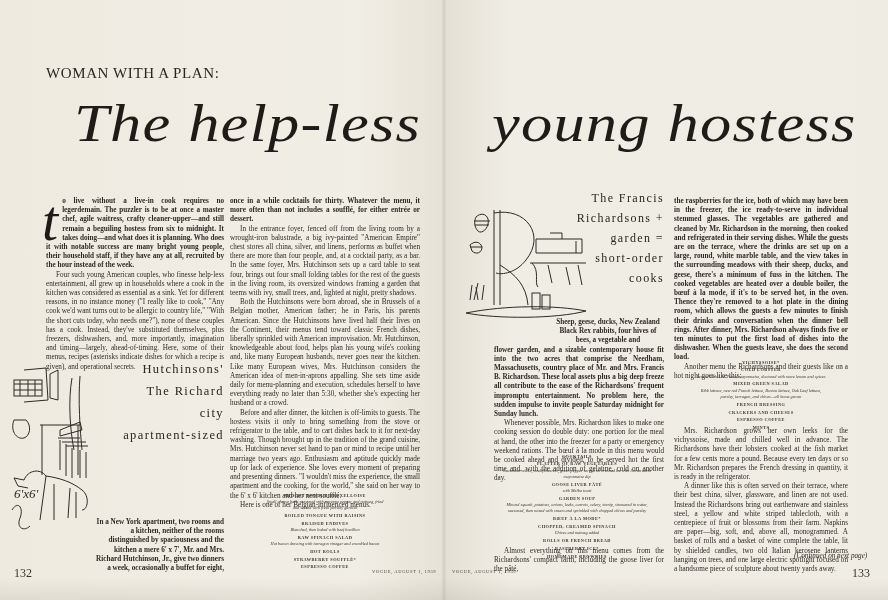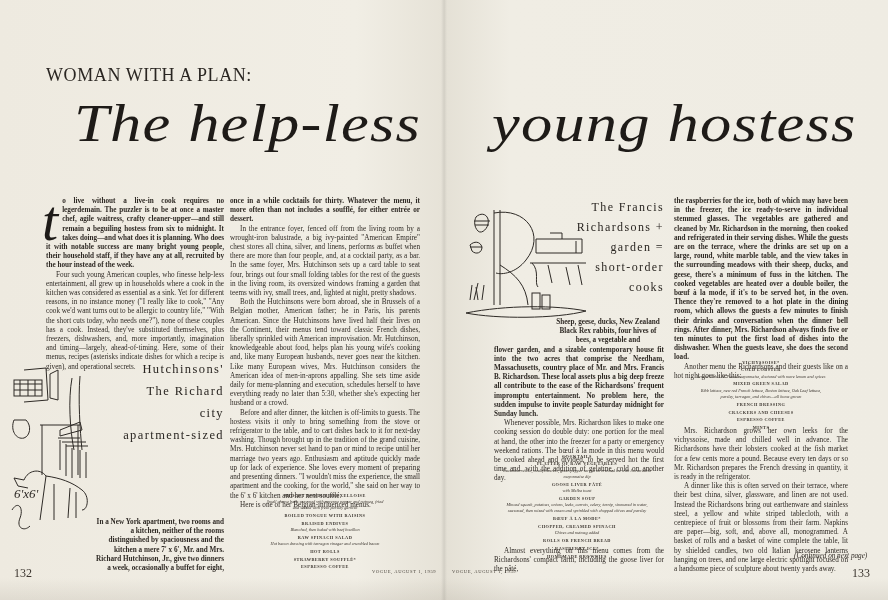--- a/index.html
+++ b/index.html
@@ -7,21 +7,21 @@
     width:888px; height:600px; overflow:hidden; position:relative;
     background:#efece2;
     font-family:"Liberation Serif", serif; color:#2a2622;
   }
   .page { position:absolute; top:0; height:600px; overflow:hidden; }
   .page-left { left:0; width:444px; background:linear-gradient(90deg,#eeeae0 0%,#f1eee5 80%,#e6e2d7 100%); }
   .page-right { left:444px; width:444px; background:linear-gradient(90deg,#e4e0d5 0%,#f0ede4 15%,#efece3 100%); }
   .gutter { position:absolute; left:441px; top:0; width:6px; height:600px; background:linear-gradient(90deg,rgba(0,0,0,0) 0%,rgba(0,0,0,0.08) 50%,rgba(0,0,0,0) 100%); }
   .bottom-band { position:absolute; left:0; bottom:0; width:888px; height:22px; background:linear-gradient(180deg,rgba(0,0,0,0) 0%,rgba(120,110,95,0.12) 100%); }
 
-  .kicker { position:absolute; left:46px; top:65px; font-size:18px; letter-spacing:0.6px; font-weight:normal; color:#2a2622; }
+  .kicker { position:absolute; left:46px; top:65px; font-size:15px; letter-spacing:0.6px; font-weight:normal; color:#2a2622; }
   .title-left { position:absolute; left:74px; top:93px; font-size:53px; font-style:italic; letter-spacing:1px; color:#1e1b18; white-space:nowrap; transform:scaleX(1.18); transform-origin:left top; }
   .title-right { position:absolute; left:48px; top:93px; font-size:53px; font-style:italic; letter-spacing:1px; color:#1e1b18; white-space:nowrap; transform:scaleX(1.18); transform-origin:left top; }
 
   .col { position:absolute; font-size:7.2px; line-height:9.2px; text-align:justify; color:#2f2a25; }
   .col p { margin:0; text-indent:10px; }
   .col p.noindent { text-indent:0;font-weight:bold; }
   .dropcap { float:left; font-size:58px; line-height:44px; font-style:italic; margin:2px 4px 0 -4px; color:#1e1b18; }
 
   .subhead { position:absolute; text-align:right; font-size:12.5px; line-height:22px; letter-spacing:1.4px; color:#2a2622; }
   .menu { position:absolute; text-align:center; font-size:4.3px; line-height:6.3px; color:#3a342e; letter-spacing:0.5px; }
@@ -65,21 +65,21 @@
       <path d="M50 80 v30 M56 84 v32 M62 88 v30 M70 90 v28 M76 92 v26"></path>
       <path d="M4 60 C0 70 6 80 14 78 C20 76 22 66 16 60 Z"></path>
       <path d="M14 120 C18 110 30 108 36 116 C50 118 62 122 72 130 C80 136 78 150 72 150 M36 116 L30 160 M44 124 L44 160 M60 128 L58 158 M66 132 L66 158"></path>
       <path d="M14 120 L4 118 L8 126 L18 128"></path>
       <path d="M2 150 C8 140 14 148 10 158 C6 168 14 172 20 166"></path>
     </g>
     <text x="4" y="138" font-family="Liberation Serif, serif" font-style="italic" font-size="13" fill="#2e2a26">6'x6'</text>
   </svg>
 
   <div class="col" style="left:46px; top:518px; width:178px; text-align:right;">
-    <p class="noindent" style="padding-left:50px;">In a New York apartment, two rooms and a kitchen, neither of the rooms distinguished by spaciousness and the kitchen a mere 7' x 6', Mr. and Mrs. Richard Hutchinson, Jr., give two dinners a week, occasionally a buffet for eight,</p>
+    <p class="noindent" style="padding-left:50px;">In a New York apartment, two rooms and a kitchen, neither of the rooms distinguished by spaciousness and the kitchen a mere 6' x 7', Mr. and Mrs. Richard Hutchinson, Jr., give two dinners a week, occasionally a buffet for eight,</p>
   </div>
 
   <div class="col" style="left:230px; top:197px; width:190px;">
     <p class="noindent">once in a while cocktails for thirty. Whatever the menu, it more often than not includes a soufflé, for either entrée or dessert.</p>
     <p>In the entrance foyer, fenced off from the living room by a wrought-iron balustrade, a big ivy-painted "American Empire" chest stores all china, silver, and linens, performs as buffet when there are more than four people, and, at a cocktail party, as a bar. In the same foyer, Mrs. Hutchinson sets up a card table to seat four, brings out four small folding tables for the rest of the guests in the living room, its oversized windows framing a garden that teems with ivy, small trees, and, lighted at night, pretty shadows.</p>
     <p>Both the Hutchinsons were born abroad, she in Brussels of a Belgian mother, American father; he in Paris, his parents American. Since the Hutchinsons have lived half their lives on the Continent, their menus tend toward classic French dishes, liberally sprinkled with American improvisation. Mr. Hutchinson, knowledgeable about food, helps plan his young wife's cooking and, like many European husbands, never goes near the kitchen. Like many European wives, Mrs. Hutchinson considers the American idea of men-in-aprons appalling. She sets time aside daily for menu-planning and execution, schedules herself to have everything ready no later than 5:30, whether she's expecting her husband or a crowd.</p>
     <p>Before and after dinner, the kitchen is off-limits to guests. The hostess visits it only to bring something from the stove or refrigerator to the table, and to cart dishes back to it for next-day washing. Though brought up in the tradition of the grand cuisine, Mrs. Hutchinson never set hand to pan or mind to recipe until her marriage two years ago. Enthusiasm and aptitude quickly made up for lack of experience. She loves every moment of preparing and presenting dinners. "I wouldn't miss the experience, the small apartment and the cooking, for the world," she said on her way to the 6' x 6' kitchen and her next soufflé.</p>
     <p>Here is one of her Belgian-influenced menus.</p>
   </div>
 
@@ -112,21 +112,21 @@
       <path d="M4 40 C8 36 14 36 16 42 C16 48 10 50 6 46 Z M4 42 h12"></path>
       <path d="M4 95 L6 80 M8 95 L12 78 M12 95 L10 82 M16 95 L18 80"></path>
       <path d="M0 108 C40 100 90 100 120 106 C90 114 30 114 0 108 Z"></path>
       <rect x="66" y="88" width="8" height="16"></rect>
       <rect x="76" y="90" width="8" height="14"></rect>
       <path d="M70 34 h46 v14 h-46 Z M84 28 h12 v6 M110 36 v12"></path>
       <path d="M64 58 h56 M66 58 C74 66 68 78 72 82 M82 60 L86 78 M100 62 L104 80 M112 60 L116 80"></path>
     </g>
   </svg>
 
-  <div class="subhead" style="left:110px; top:197px; width:110px; line-height:20px; font-size:12px;">
+  <div class="subhead" style="left:110px; top:188px; width:110px; line-height:20px; font-size:12px;">
     <div>The Francis</div>
     <div>Richardsons +</div>
     <div>garden =</div>
     <div>short-order</div>
     <div>cooks</div>
   </div>
 
   <div class="col" style="left:50px; top:318px; width:170px;">
     <p class="noindent" style="padding-left:58px; text-align:center;">Sheep, geese, ducks, New Zealand Black Rex rabbits, four hives of bees, a vegetable and</p>
     <p class="noindent">flower garden, and a sizable contemporary house fit into the two acres that comprise the Needham, Massachusetts, country place of Mr. and Mrs. Francis B. Richardson. These local assets plus a big deep freeze all contribute to the ease of the Richardsons' frequent impromptu entertainment. No problem here, the sudden impulse to invite people Saturday midnight for Sunday lunch.</p>

